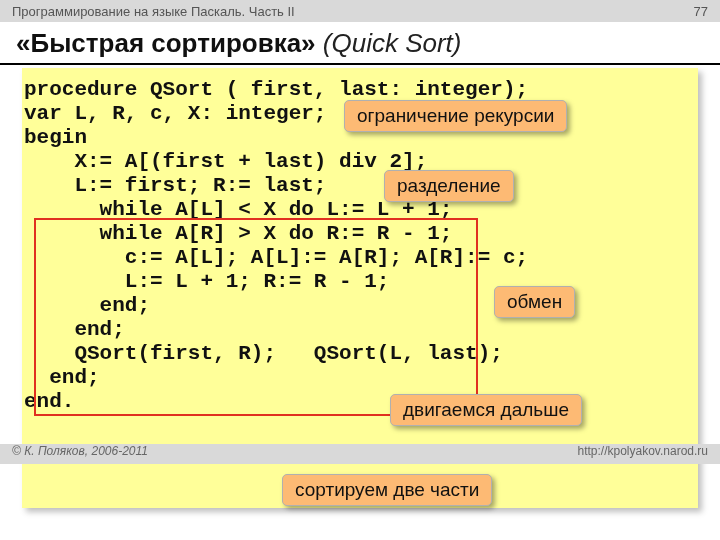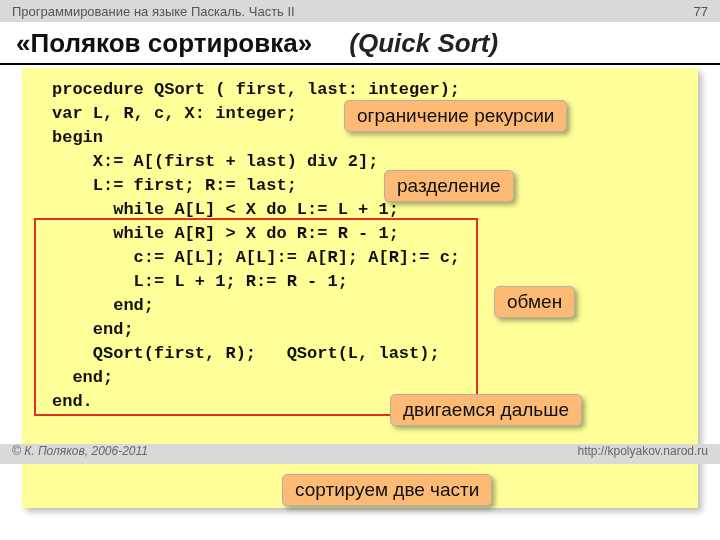--- a/index.html
+++ b/index.html
@@ -8,26 +8,26 @@
     width: 720px; height: 464px; background: #fff; position: relative;
   }
   .topbar {
     height: 22px; background: #d9d9d9; display: flex; align-items: center;
     justify-content: space-between; padding: 0 12px; font-size: 13px; color: #555;
   }
   .title {
     padding: 6px 16px 4px 16px; font-size: 26px; font-weight: bold; color: #101010;
     border-bottom: 2px solid #000; font-family: Arial, sans-serif;
   }
-  .title .italic { font-style: italic; font-weight: bold; color: #222; margin-left: 30px; }
+  .title .italic { font-style: italic; font-weight: normal; color: #222; }
   .codeblock {
     position: absolute; left: 22px; top: 68px; width: 676px; height: 440px;
     background: #ffff99; box-shadow: 4px 4px 6px rgba(0,0,0,0.25);
-    font-family: "Courier New", monospace; font-size: 17px; line-height: 24px;
-    padding: 10px 30px; color: #111; font-weight: bold;
+    font-family: "Courier New", monospace; font-size: 21px; line-height: 24px;
+    padding: 10px 2px; color: #111; font-weight: bold;
   }
   .redbox {
     position: absolute; left: 34px; top: 218px; width: 444px; height: 198px;
     border: 2px solid #e03020; background: transparent;
   }
   pre { font-family: inherit; white-space: pre; }
   .callout {
     position: absolute; background: #fdba74; border: 1px solid #b0b0b0;
     border-radius: 5px; padding: 4px 12px; font-size: 19px; color: #111;
     box-shadow: 3px 3px 5px rgba(0,0,0,0.35); z-index: 5;
@@ -44,21 +44,21 @@
 <body>
 
 <div class="slide">
 
   <div class="topbar">
     <span>Программирование на языке Паскаль. Часть II</span>
     <span>77</span>
   </div>
 
   <div class="title">
-    <span>«Поляков сортировка»</span>
+    <span>«Быстрая сортировка»</span>
     <span class="italic">(Quick Sort)</span>
   </div>
 
   <div class="codeblock">
 <pre>procedure QSort ( first, last: integer);</pre>
 <pre>var L, R, c, X: integer;</pre>
 <pre>begin</pre>
 <pre>    X:= A[(first + last) div 2];</pre>
 <pre>    L:= first; R:= last;</pre>
 <pre>      while A[L] &lt; X do L:= L + 1;</pre>

